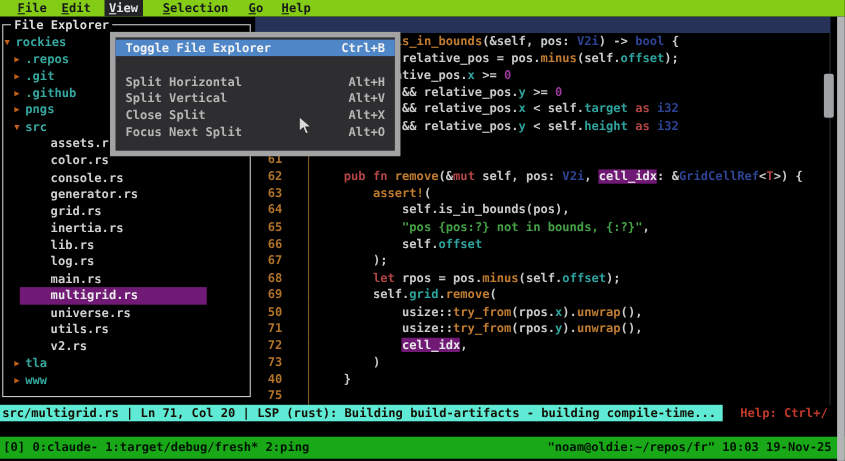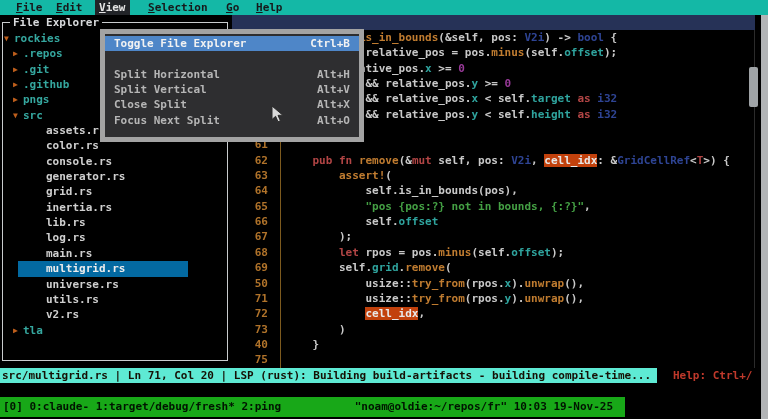--- a/index.html
+++ b/index.html
@@ -1,20 +1,20 @@
 <!DOCTYPE html>
 <html><head>
 <meta charset="utf-8">
 <style>
   *{box-sizing:border-box}
   html,body{margin:0;padding:0}
   body{width:768px;height:419px;position:relative;overflow:hidden;background:#000;
        font-family:"DejaVu Sans Mono",monospace;font-size:11px;font-weight:bold}
   
-  .menubar{position:absolute;left:0;top:0;width:768px;height:15px;background:#14b8a6;z-index:40;line-height:15px}
+  .menubar{position:absolute;left:0;top:0;width:768px;height:15px;background:#84cc16;z-index:40;line-height:15px}
   .mb-item{position:absolute;top:0;height:15px;color:#17181a;cursor:default}
   .mb-item:nth-child(1){left:16px}
   .mb-item:nth-child(2){left:56px}
   .mb-item:nth-child(3){left:95px;padding:0 4px}
   .mb-item:nth-child(4){left:148px}
   .mb-item:nth-child(5){left:226px}
   .mb-item:nth-child(6){left:256px}
   .mb-item.active{background:#222428;color:#e4e4e4}
   
   .dropdown{position:absolute;left:100px;top:29px;width:264px;background:#2e2e30;
@@ -28,39 +28,39 @@
                    border:1px solid #c9ccce;z-index:5}
   .explorer-title{position:absolute;left:10px;top:15px;height:15px;line-height:15px;
                   background:#000;padding:0 3px;color:#d8dadc;z-index:6;white-space:pre}
   .tree{position:absolute;left:0;top:31px;width:228px;z-index:6}
   .trow{height:15.35px;line-height:15.35px;white-space:pre;color:#cfcfcf}
   .trow .arrow{color:#bf5f1c;font-size:8px;display:inline-block;width:10px;position:relative;top:-1px}
   .trow.dir .nm{color:#35a79f}
   .trow.lvl0{padding-left:4px}
   .trow.lvl1{padding-left:13px}
   .trow.file{margin-left:18px;padding-left:28px;width:170px}
-  .trow.selected{background:#0369a1}
+  .trow.selected{background:#701a75}
   .trow.selected .nm{color:#ececec}
   
   .tabstrip{position:absolute;left:232px;top:15px;width:523px;height:15px;background:#263257}
   .code{position:absolute;left:232px;top:30px;z-index:1}
   .crow{display:flex;height:15.35px;line-height:15.35px}
-  .lnum{width:48px;text-align:right;padding-right:12px;color:#b0732a;flex:none}
+  .lnum{width:48px;text-align:center;padding-right:12px;color:#b0732a;flex:none}
   .ctext{border-left:1px solid #7d5a1e;padding-left:5px;white-space:pre;color:#c9c9c9}
   .tok-d{color:#c9c9c9}.tok-k{color:#b24545}.tok-f{color:#c07c30}.tok-t{color:#2e4494}
   .tok-p{color:#2fa49e}.tok-s{color:#44a044}.tok-n{color:#993a99}
-  .tok-h{background:#c2410c;color:#e8e8e8}
+  .tok-h{background:#701a75;color:#e8e8e8}
   .ed-scroll-track{position:absolute;left:754px;top:30px;width:1px;height:338px;background:#2b2b2b}
   .ed-scroll-thumb{position:absolute;left:749px;top:67px;width:9px;height:40px;background:#9fa3a6;border-radius:2px;z-index:8}
   .term-scrollbar{position:absolute;left:761px;top:15px;width:7px;height:404px;background:#b2b4b6;z-index:60}
   
   .statusbar{position:absolute;left:0;top:368px;width:657px;height:15px;line-height:15px;
              background:#5eead4;color:#161005;padding-left:2px;white-space:pre;overflow:hidden;z-index:20}
   .statushelp{position:absolute;left:673px;top:368px;height:15px;line-height:15px;color:#c0392b;z-index:20;white-space:pre}
-  .tmuxbar{position:absolute;left:0;top:397px;width:625px;height:20px;line-height:20px;background:#18a818;color:#001500;z-index:20}
+  .tmuxbar{position:absolute;left:0;top:397px;width:768px;height:20px;line-height:20px;background:#18a818;color:#001500;z-index:20}
   .tmux-left{position:absolute;left:3px;top:0;white-space:pre}
   .tmux-right{position:absolute;right:12px;top:0;white-space:pre}
   .cursor-icon{position:absolute;left:271px;top:105px;z-index:200}
 </style>
 </head>
 <body>
 
 <div class="menubar">
     <span class="mb-item"><u>F</u>ile</span>
     <span class="mb-item"><u>E</u>dit</span>
@@ -86,20 +86,21 @@
     <div class="trow file"><span class="nm">grid.rs</span></div>
     <div class="trow file"><span class="nm">inertia.rs</span></div>
     <div class="trow file"><span class="nm">lib.rs</span></div>
     <div class="trow file"><span class="nm">log.rs</span></div>
     <div class="trow file"><span class="nm">main.rs</span></div>
     <div class="trow file selected"><span class="nm">multigrid.rs</span></div>
     <div class="trow file"><span class="nm">universe.rs</span></div>
     <div class="trow file"><span class="nm">utils.rs</span></div>
     <div class="trow file"><span class="nm">v2.rs</span></div>
     <div class="trow dir lvl1"><span class="arrow">▶</span><span class="nm">tla</span></div>
+    <div class="trow dir lvl1"><span class="arrow">▶</span><span class="nm">www</span></div>
   </div>
 
 <div class="tabstrip"></div>
 <div class="code">
     <div class="crow">
       <span class="lnum">54</span>
       <span class="ctext"><span class="tok-d">    </span><span class="tok-k">pub</span><span class="tok-d"> </span><span class="tok-k">fn</span><span class="tok-d"> </span><span class="tok-f">is_in_bounds</span><span class="tok-d">(&amp;self, pos: </span><span class="tok-t">V2i</span><span class="tok-d">) -&gt; </span><span class="tok-t">bool</span><span class="tok-d"> {</span></span>
     </div>
     <div class="crow">
       <span class="lnum">55</span>

